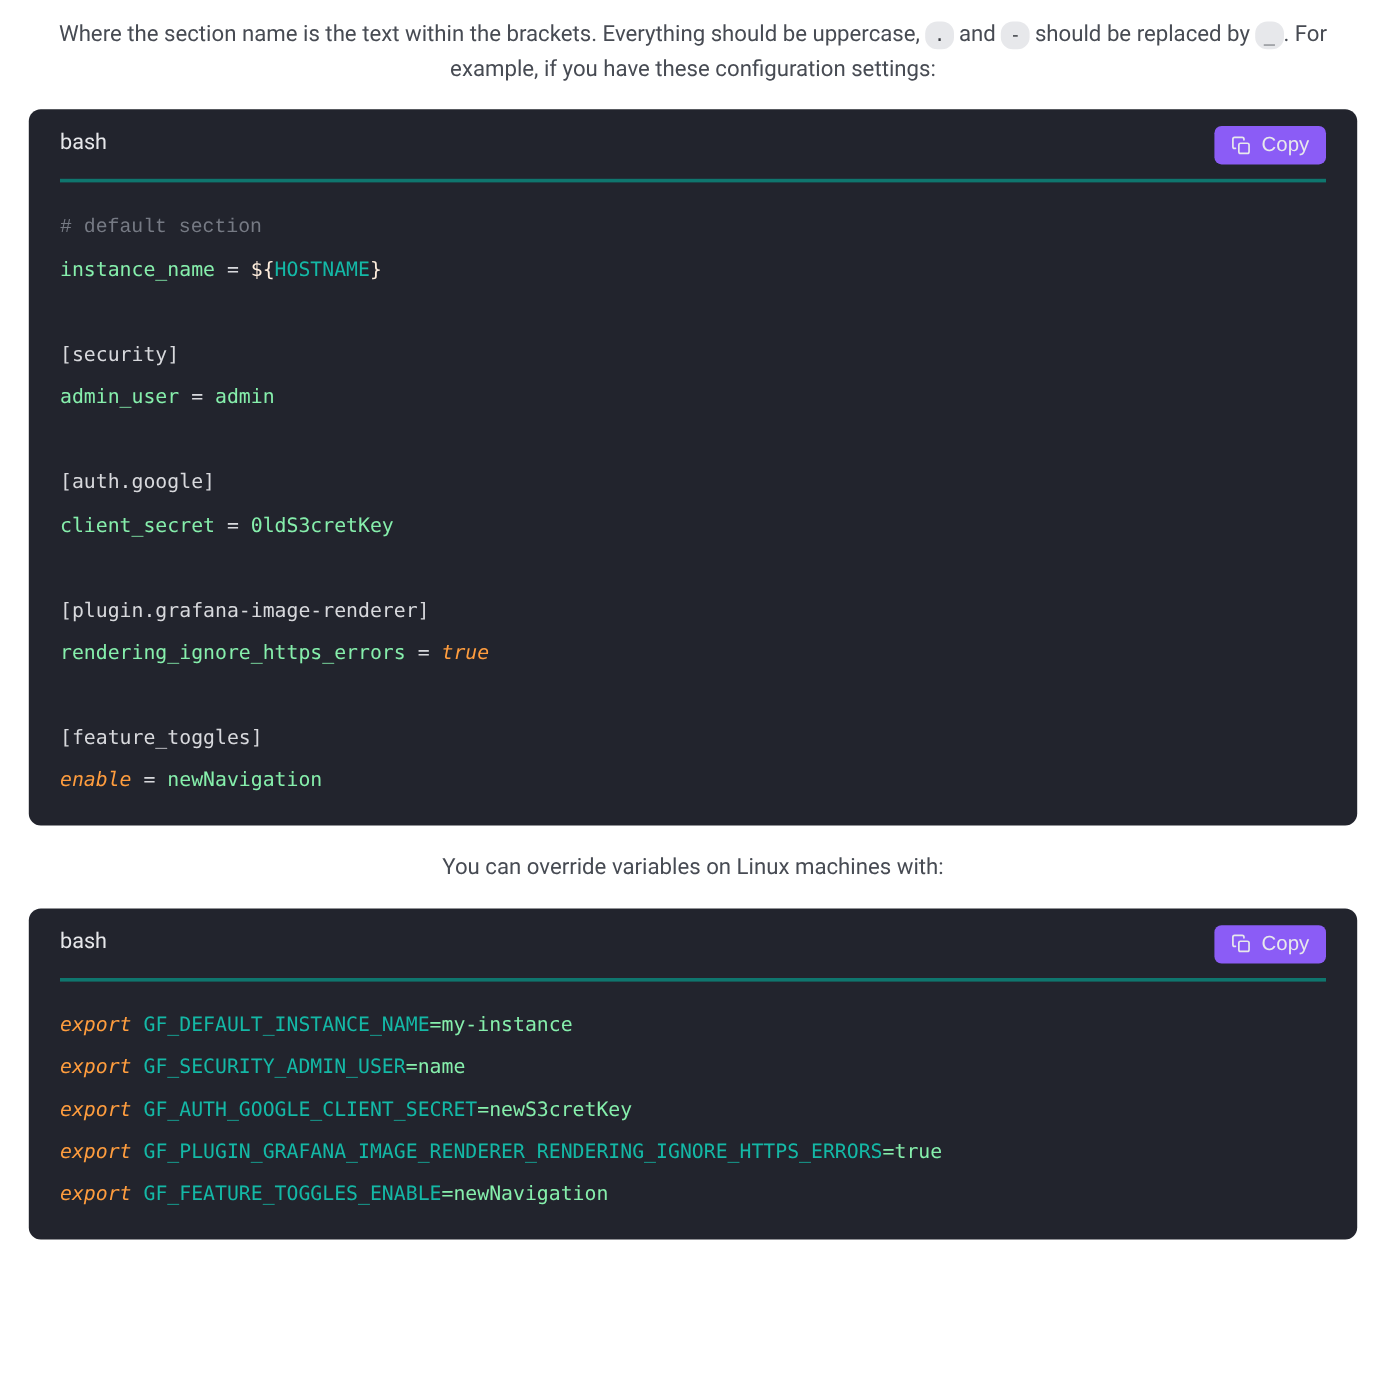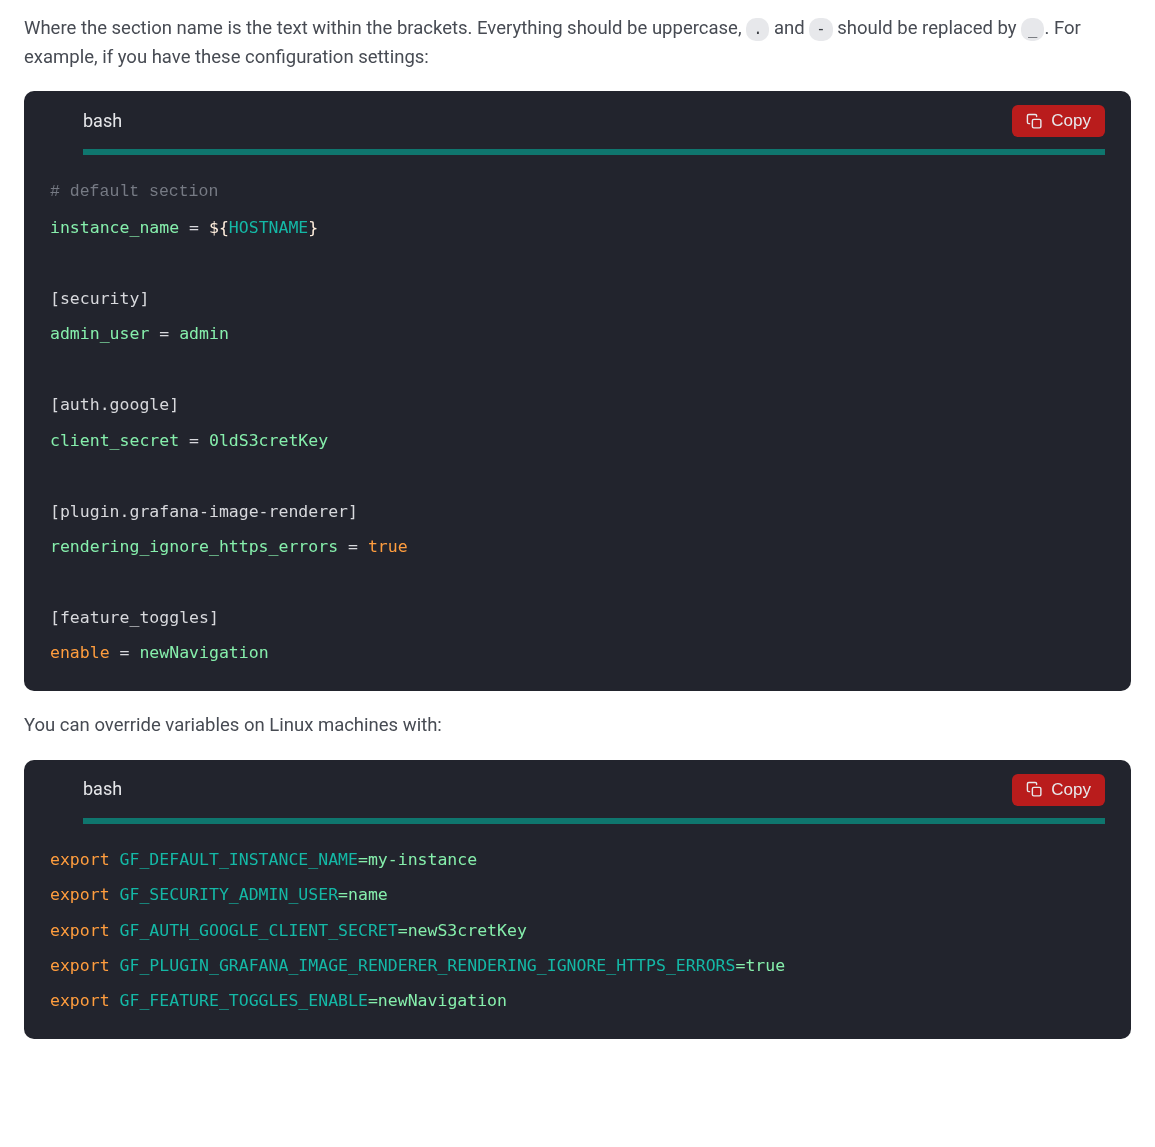--- a/index.html
+++ b/index.html
@@ -10,55 +10,55 @@
     font-size: 18px;
     line-height: 1.6;
     padding: 14px 24px 30px 24px;
     width: 1155px;
   }
   p.prose {
     margin: 0 0 20px 0;
     color: #474b53;
     font-size: 18.5px;
     line-height: 1.55;
+    text-align: center;
   }
   code.inline {
     display: inline-block;
     background: #e7e8eb;
     color: #3c3f45;
     font-family: ui-monospace, SFMono-Regular, Menlo, Consolas, monospace;
     font-size: 15.5px;
     padding: 1px 7px;
     border-radius: 10px;
     vertical-align: baseline;
     line-height: 1.35;
   }
   .codeblock {
     background: #22242d;
     border-radius: 10px;
     padding: 0 26px 20px 26px;
     margin-bottom: 20px;
   }
   .cb-header {
     display: flex;
-    align-items: center;
+    align-items: flex-start;
     justify-content: space-between;
-    border-bottom: 6px solid #0f766e;
+    border-bottom: 3px solid #0f766e;
     padding: 14px 0 12px 0;
-    margin-left: 33px;
   }
   .cb-lang {
     color: #e6e7ea;
     font-size: 18px;
   }
   .copy-btn {
     display: flex;
     align-items: center;
     gap: 8px;
-    background: #b91c1c;
+    background: #8b5cf6;
     color: #e8e9ec;
     border: none;
     border-radius: 6px;
     padding: 6px 14px;
     font-size: 17px;
     cursor: pointer;
   }
   .copy-btn svg { display: block; }
   pre.code {
     font-family: ui-monospace, SFMono-Regular, Menlo, Consolas, monospace;
@@ -66,21 +66,21 @@
     line-height: 2.15;
     color: #d8d9dd;
     white-space: pre;
     overflow-x: auto;
     padding-top: 18px;
   }
   .tok-comment   { color: #767a84; font-family: Liberation Mono, monospace; }
   .tok-operator  { color: #d8d9dd; }
   .tok-varint    { color: #ffeedd; }
   .tok-varname   { color: #14b8a6; }
-  .tok-keyword   { color: #ff9d3e; }
+  .tok-keyword   { color: #ff9d3e; font-style: italic; }
   .tok-plain     { color: #86efac; }
   .tok-sectpunct { color: #d8d9dd; text-align: center; }
 </style>
 </head>
 <body>
 
 <p class="prose">
   <span>Where the section name is the text within the brackets. Everything should be uppercase, </span><code class="inline">.</code><span> and </span><code class="inline">-</code><span> should be replaced by </span><code class="inline">_</code><span>. For example, if you have these configuration settings:</span>
 </p>
 

